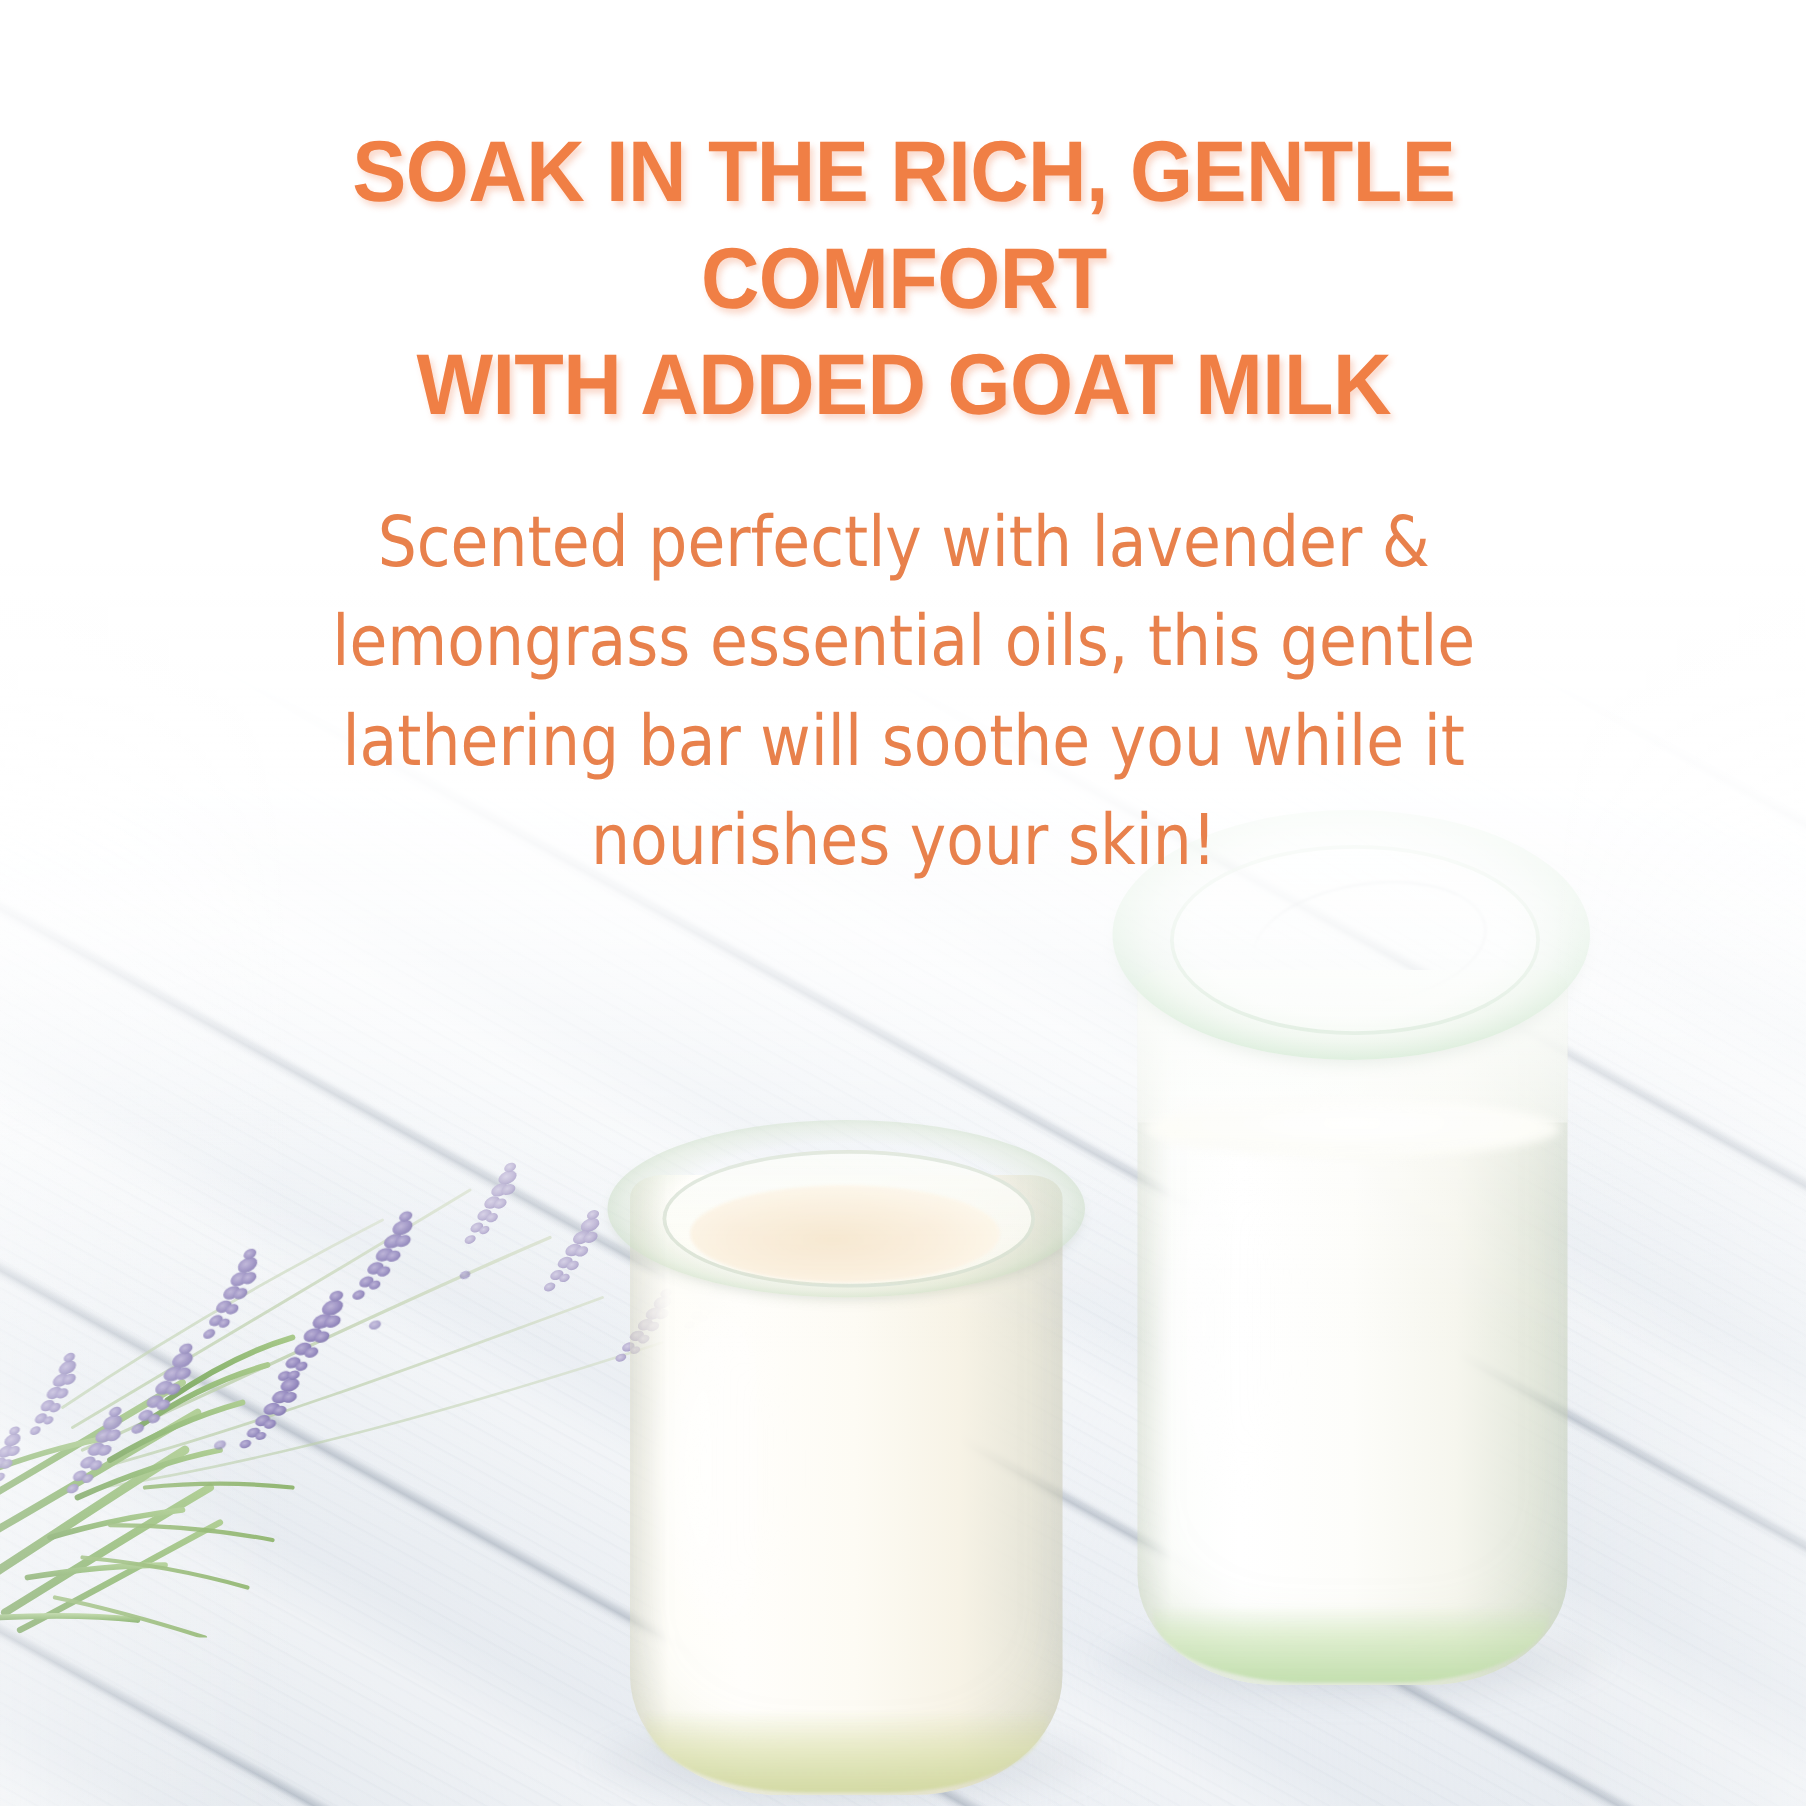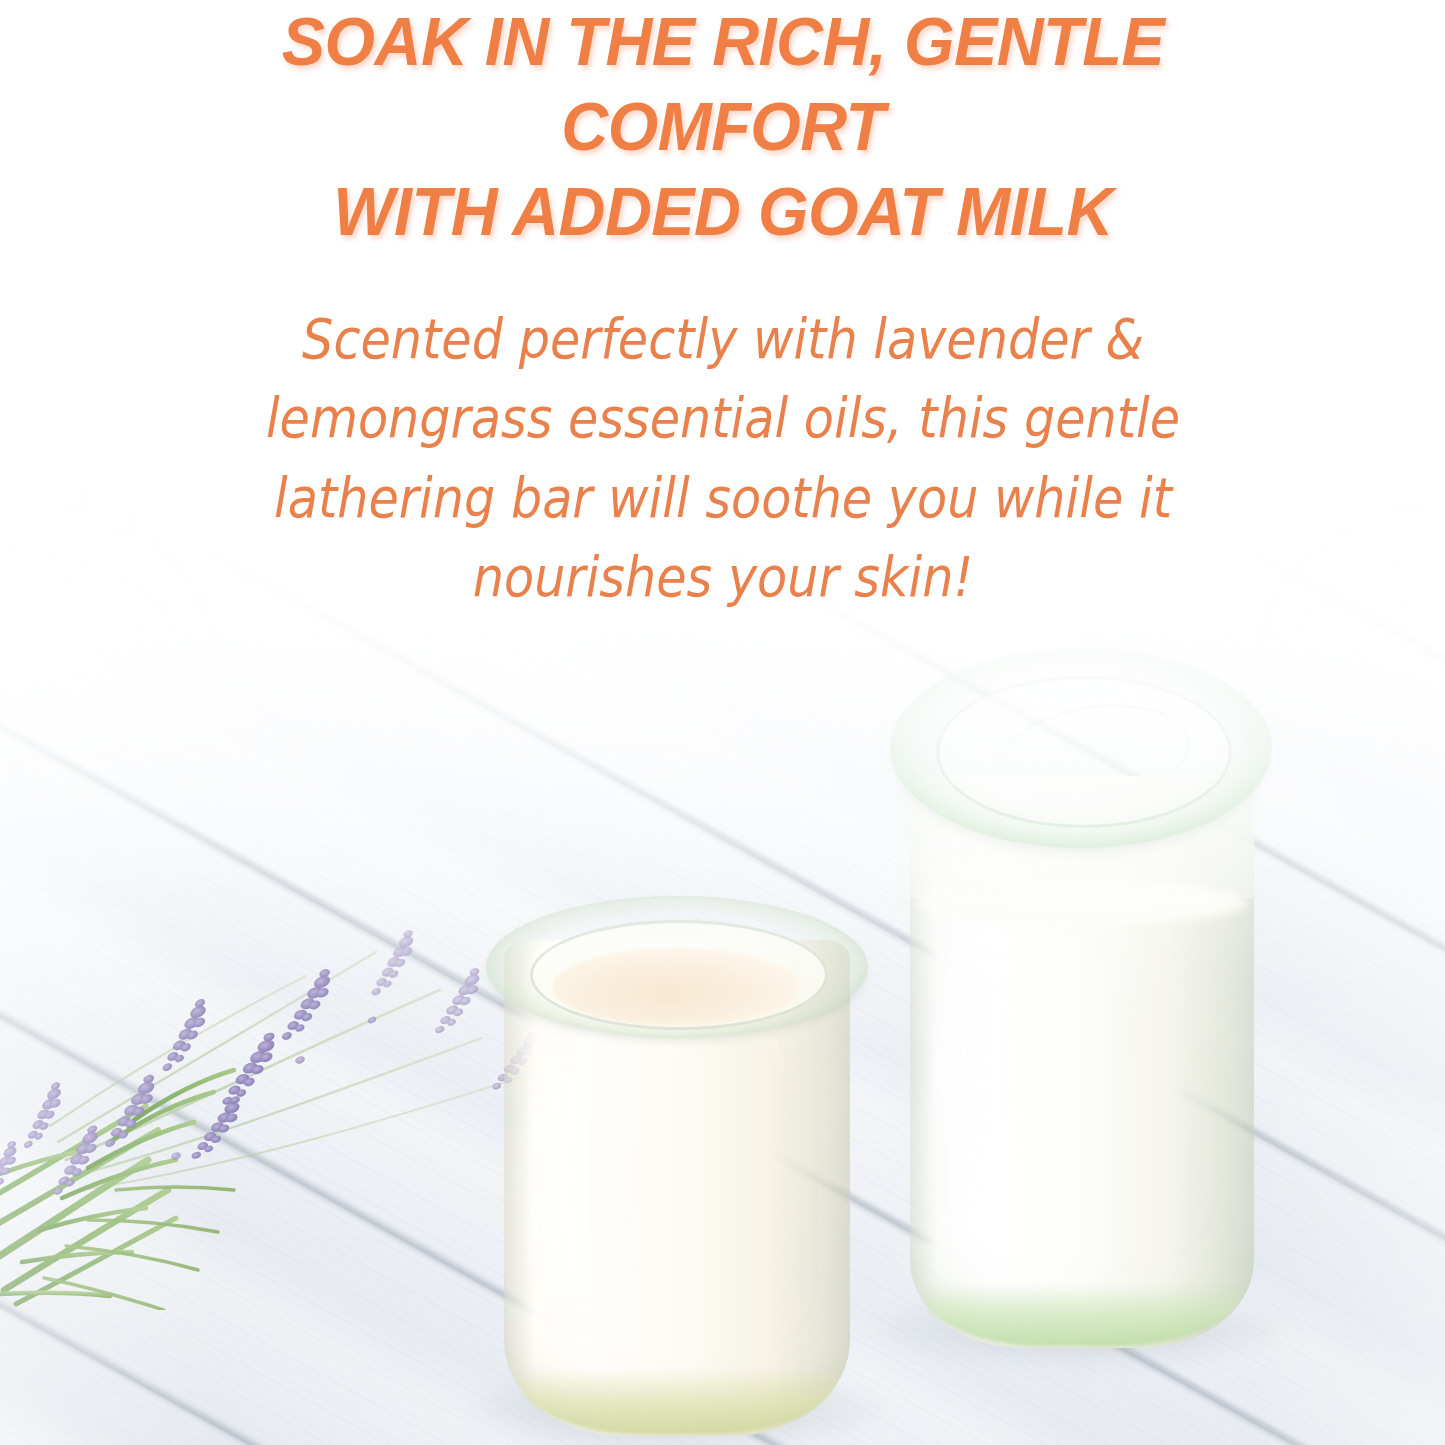--- a/index.html
+++ b/index.html
@@ -252,23 +252,23 @@
     background: radial-gradient(ellipse at 50% 50%, rgba(126,138,152,0.30) 0%, rgba(126,138,152,0.12) 46%, rgba(126,138,152,0) 76%);
     filter: blur(10px);
   }
   #shadow-left  { left: 470px; top: 1372px; width: 420px; height: 74px; }
   #shadow-right { left: 878px; top: 1292px; width: 412px; height: 72px; }
 
   
   .copy {
     position: absolute;
     left: 0; right: 0; top: 0;
+    padding-top: 96px;
     text-align: center;
     z-index: 5;
-    font-style: italic;
   }
   .headline {
     margin: 0 auto;
     width: 1250px;
     font-family: "Liberation Sans Narrow", "Liberation Sans", sans-serif;
     font-weight: 700;
     font-size: 69px;
     line-height: 1.23;
     letter-spacing: -0.5px;
     color: #F07F45;

